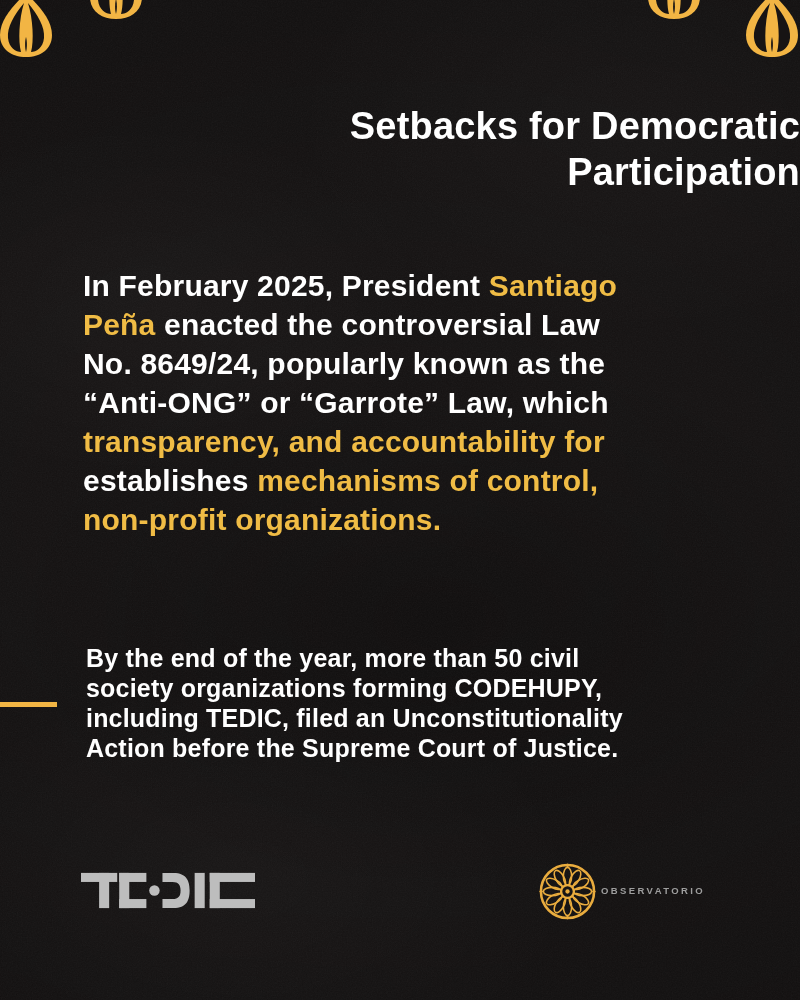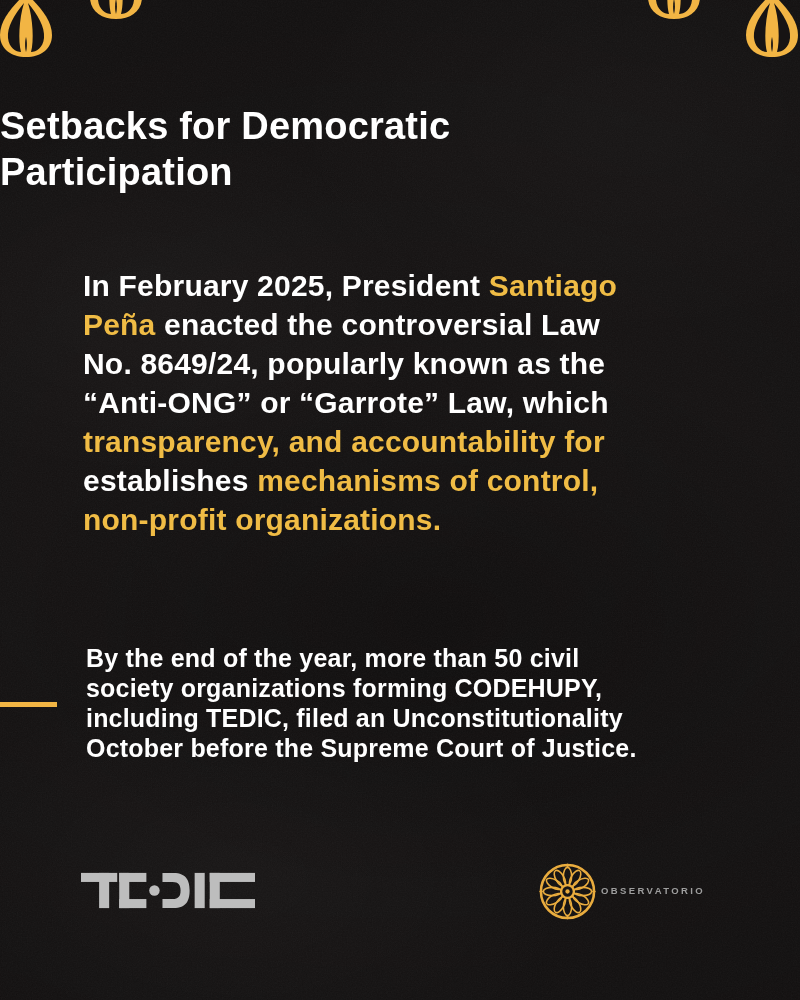--- a/index.html
+++ b/index.html
@@ -32,21 +32,21 @@
       radial-gradient(900px 600px at 50% 50%, rgba(0,0,0,0), rgba(0,0,0,0.25) 100%);
   }
   .noise-layer{position:absolute;inset:0;pointer-events:none;opacity:.55;}
   .noise-layer svg{display:block;width:800px;height:1000px;}
 
   .flame{position:absolute;pointer-events:none;}
   .flame svg{display:block;}
 
   .title{
     position:absolute;left:0;top:103px;width:800px;
-    text-align:left;
+    text-align:right;
     color:var(--white);
     font-size:38px;line-height:46px;font-weight:700;
     white-space:pre-line;
     letter-spacing:0.2px;
   }
 
   .para{position:absolute;font-weight:700;color:var(--white);}
   .para .tline{white-space:nowrap;}
   .para .gold{color:var(--hl);}
   .para1{left:83px;top:266px;font-size:30px;line-height:39px;letter-spacing:0.2px;}
@@ -139,21 +139,21 @@
       <div class="tline"><span>establishes </span><span class="gold">mechanisms of control,</span></div>
       <div class="tline"><span class="gold">non-profit organizations.</span></div>
     </div>
 
   <div class="accent-dash"></div>
 
   <div class="para para2" id="para2">
       <div class="tline"><span>By the end of the year, more than 50 civil</span></div>
       <div class="tline"><span>society organizations forming CODEHUPY,</span></div>
       <div class="tline"><span>including TEDIC, filed an Unconstitutionality</span></div>
-      <div class="tline"><span>October before the Supreme Court of Justice.</span></div>
+      <div class="tline"><span>Action before the Supreme Court of Justice.</span></div>
     </div>
 
   <div class="tedic-logo">
     <span class="sr">TEDIC</span>
     <svg viewBox="0 0 173 35" xmlns="http://www.w3.org/2000/svg">
       <g fill="var(--logo-gray)">
 
         <rect x="0" y="0" width="36" height="9"></rect>
         <rect x="18" y="0" width="10" height="35"></rect>
 

